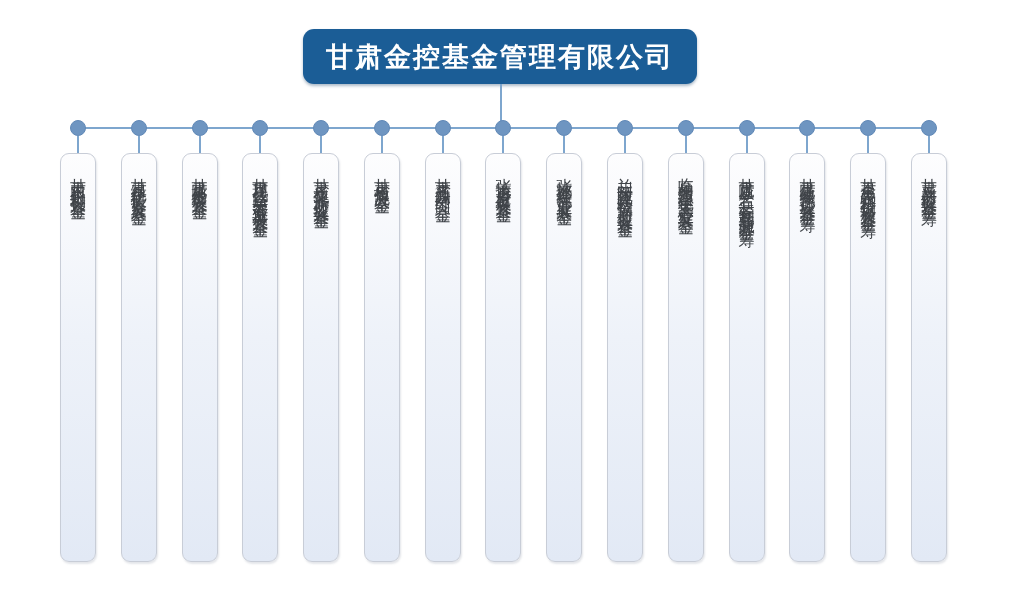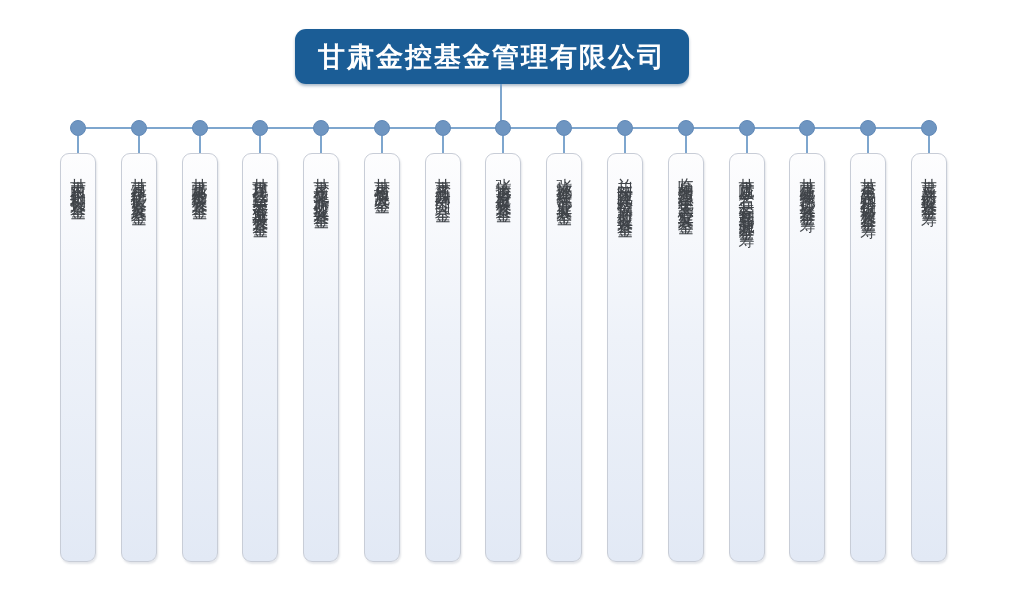--- a/index.html
+++ b/index.html
@@ -6,21 +6,21 @@
   .stage {
     position: relative;
     width: 1011px;
     height: 606px;
     background: #ffffff;
     overflow: hidden;
     font-family: "DejaVu Sans", sans-serif;
   }
   .header-box {
     position: absolute;
-    left: 295px;
+    left: 303px;
     top: 29px;
     width: 394px;
     height: 55px;
     background: #1b5d96;
     border-radius: 11px;
     box-shadow: 0 2px 3px rgba(20, 60, 100, 0.35);
     display: flex;
     align-items: center;
     justify-content: center;
   }

